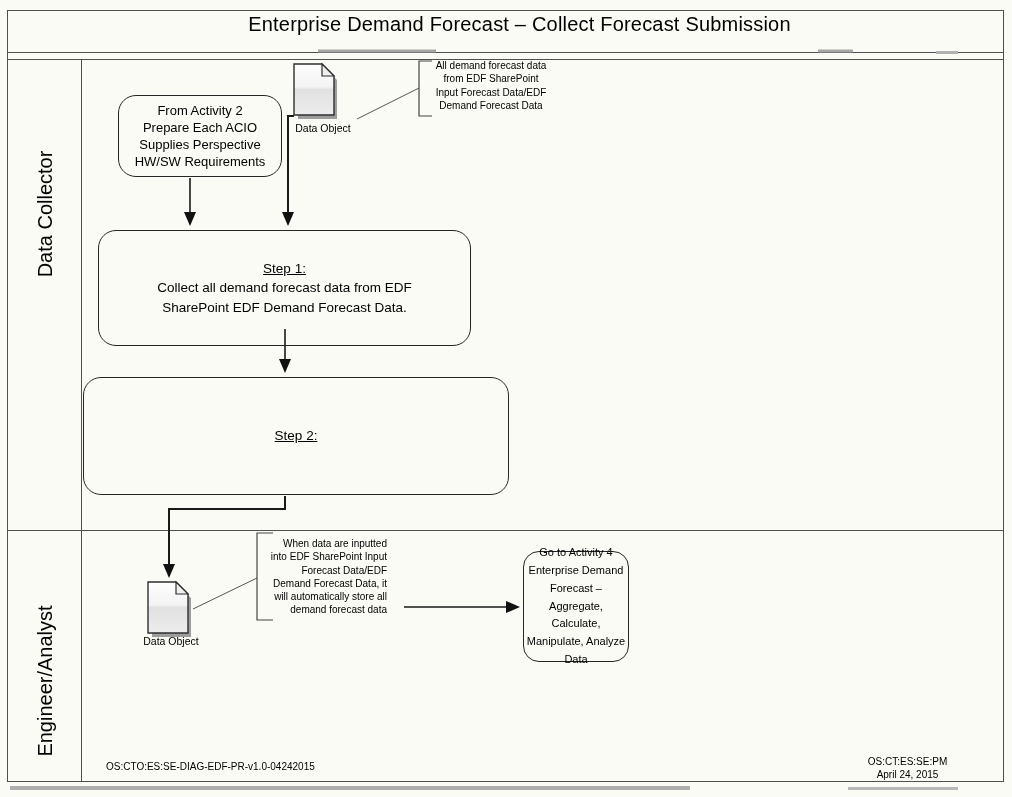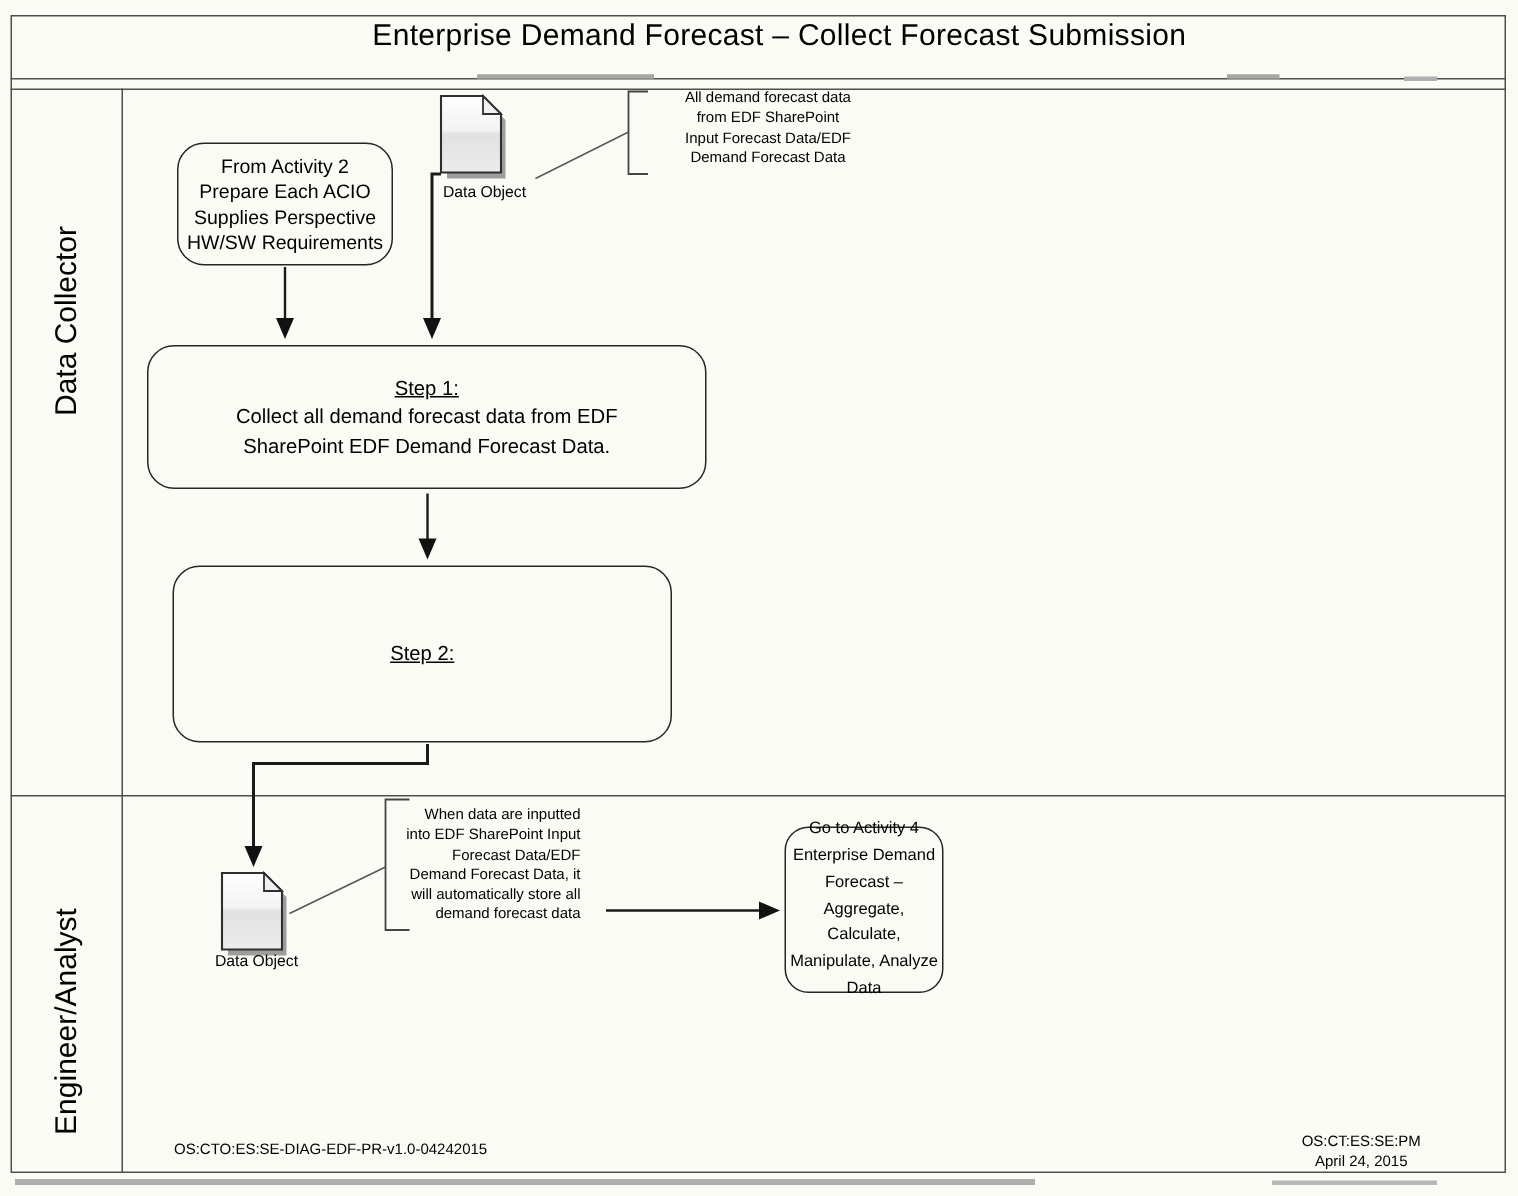--- a/index.html
+++ b/index.html
@@ -35,42 +35,42 @@
   }
   .lane-label.l1{left:45px;top:214px;}
   .lane-label.l2{left:45px;top:681px;}
 
   .box{
     position:absolute;border:1.4px solid #262626;border-radius:18px;
     box-sizing:border-box;display:flex;flex-direction:column;
     align-items:center;justify-content:center;text-align:center;
     background:transparent;
   }
-  .box-activity2{left:118px;top:95px;width:144px;height:82px;font-size:13px;line-height:17px;}
-  .box-step1{left:98px;top:230px;width:373px;height:96px;font-size:13.5px;line-height:19.5px;}
-  .box-step2{left:115px;top:377px;width:333px;height:118px;font-size:13.5px;line-height:19.5px;}
+  .box-activity2{left:118px;top:95px;width:164px;height:82px;font-size:13px;line-height:17px;}
+  .box-step1{left:98px;top:230px;width:373px;height:116px;font-size:13.5px;line-height:19.5px;}
+  .box-step2{left:83px;top:377px;width:426px;height:118px;font-size:13.5px;line-height:19.5px;}
   .box-goto{left:523px;top:551px;width:106px;height:111px;font-size:11px;line-height:17.8px;border-radius:16px;border-width:1.2px;}
   .step-heading{text-decoration:underline;}
 
   .annotation{
     position:absolute;font-size:10px;line-height:13.3px;text-align:center;
   }
-  .annotation.a1{left:444px;top:59px;width:136px;}
+  .annotation.a1{left:423px;top:59px;width:136px;}
   .annotation.a2{left:259px;top:537px;width:128px;text-align:right;}
 
   .doc-icon{position:absolute;}
   .doc-icon.d1{left:291px;top:62px;}
   .doc-icon.d2{left:145px;top:580px;}
   .doc-label{
     position:absolute;font-size:10.5px;text-align:center;width:66px;
   }
   .doc-label.d1{left:290px;top:122px;}
   .doc-label.d2{left:138px;top:635px;}
 
-  .footer-left{position:absolute;left:116px;top:761px;font-size:10px;}
+  .footer-left{position:absolute;left:106px;top:761px;font-size:10px;}
   .footer-right{position:absolute;left:855px;top:755px;width:105px;text-align:center;font-size:10px;line-height:13px;}
 
   svg.overlay{position:absolute;left:0;top:0;pointer-events:none;}
 </style>
 </head>
 <body>
 
 <div id="canvas">
 
   <div class="frame"></div>

